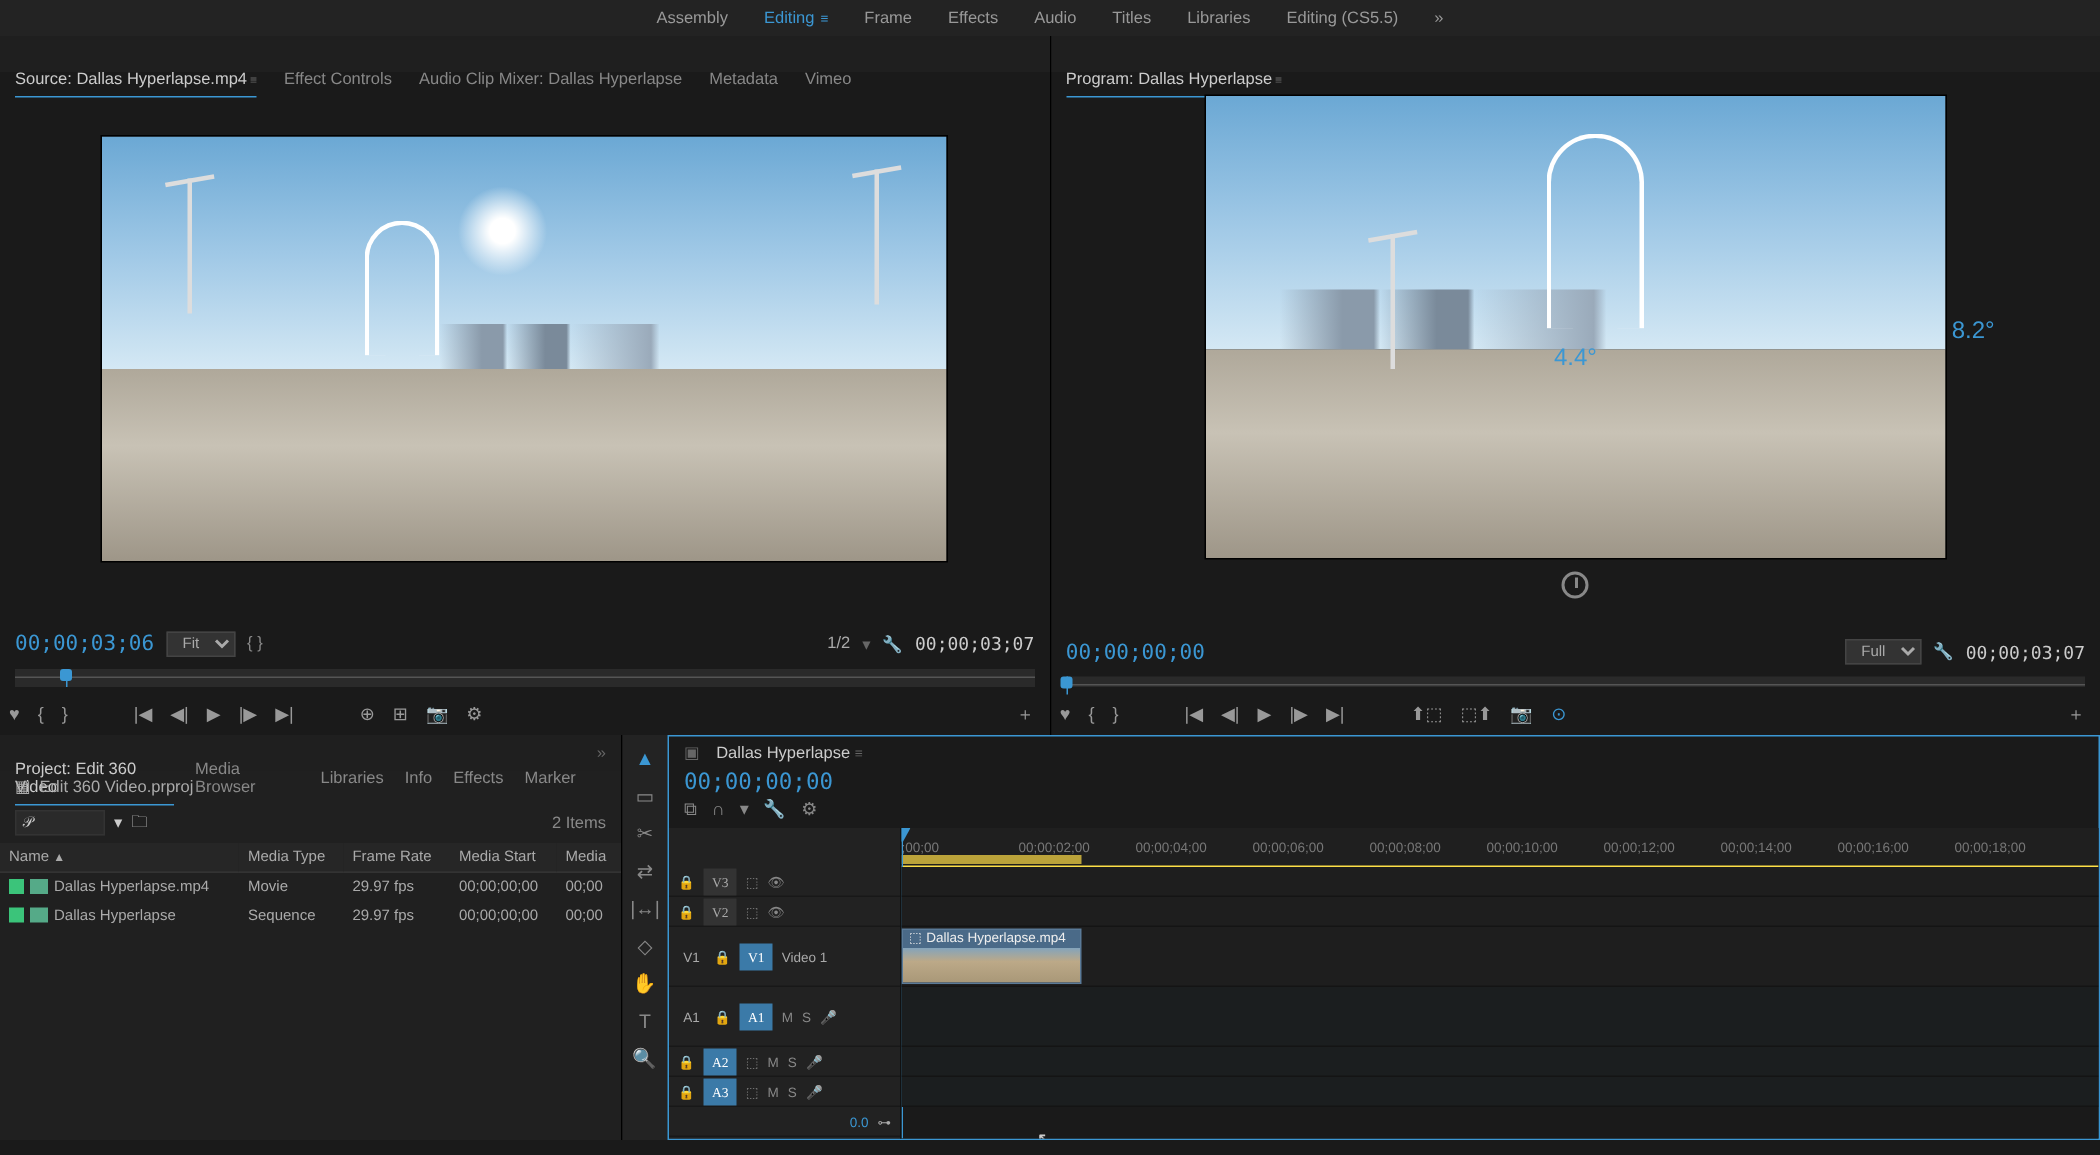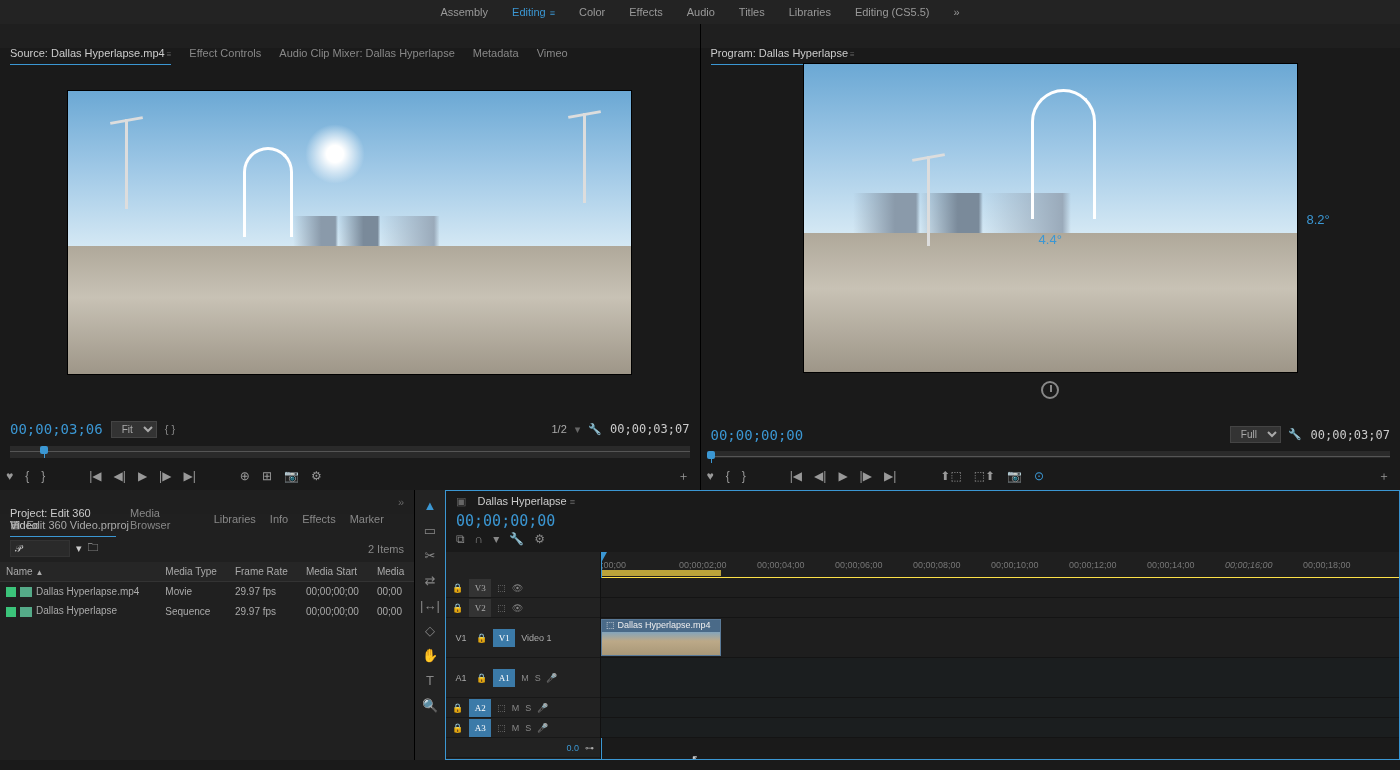--- a/index.html
+++ b/index.html
@@ -20,21 +20,21 @@
 .source-vid { width:565px; height:285px; }
 .program-vid { width:495px; height:310px; }
 .sky { position:absolute; top:0; left:0; right:0; height:55%; background:linear-gradient(to bottom,#6ba8d4 0%,#9fc8e6 50%,#d4e8f4 100%); }
 .sun { position:absolute; top:12%; left:42%; width:60px; height:60px; background:radial-gradient(circle,#fff 20%,rgba(255,255,255,0.6) 40%,transparent 70%); border-radius:50%; }
 .ground { position:absolute; bottom:0; left:0; right:0; height:45%; background:linear-gradient(to bottom,#afa89a 0%,#c8c2b5 40%,#9e9688 100%); }
 .arch { position:absolute; top:20%; left:31%; width:50px; height:90px; border:3px solid #fff; border-bottom:none; border-radius:50px 50px 0 0; }
 .prog-arch { left:46%; top:8%; width:65px; height:130px; }
 .skyline { position:absolute; bottom:45%; left:40%; right:10%; height:30px; background:linear-gradient(to right,transparent 0%,#8a9aaa 10%,#8a9aaa 15%,transparent 16%,#7a8a9a 25%,#7a8a9a 30%,transparent 31%,#9aaaba 50%,transparent 52%); }
 .lamp { position:absolute; width:3px; height:90px; background:#ddd; }
 .lamp::before { content:''; position:absolute; top:0; left:-15px; width:33px; height:3px; background:#ddd; transform:rotate(-10deg); }
-.angle-label { position:absolute; color:#3b97d3; font-size:13px; }
+.angle-label { position:absolute; color:#3b97d3; font-size:16px; }
 .clock-icon { width:18px; height:18px; border:2px solid #888; border-radius:50%; position:relative; margin:8px auto; }
 .clock-icon::after { content:''; position:absolute; top:2px; left:7px; width:2px; height:7px; background:#888; }
 .transport-row { display:flex; align-items:center; padding:4px 10px; gap:8px; height:26px; }
 .timecode { color:#3b97d3; font-family:monospace; font-size:14px; }
 .duration { color:#ccc; font-family:monospace; font-size:12px; margin-left:auto; }
 .dropsel { background:#333; border:1px solid #444; color:#aaa; padding:1px 6px; font-size:10px; }
 .scrubber { height:12px; margin:4px 10px; position:relative; background:#2a2a2a; }
 .scrubber-line { position:absolute; top:5px; left:0; right:0; height:1px; background:#555; }
 .playhead-tiny { position:absolute; top:0; width:1px; height:12px; background:#3b97d3; }
 .playhead-tiny::before { content:''; position:absolute; top:0; left:-4px; width:8px; height:8px; background:#3b97d3; border-radius:2px; }
@@ -80,21 +80,21 @@
 .clip { position:absolute; left:0; width:120px; top:1px; bottom:1px; background:linear-gradient(to bottom,#4e6d8a 0%,#7aa3c4 30%,#bca988 60%,#a99878 100%); overflow:hidden; border:1px solid #5a7a98; }
 .clip-label { position:absolute; top:0; left:0; right:0; height:12px; background:#4a6a88; font-size:9px; color:#eee; padding:0 4px; white-space:nowrap; overflow:hidden; }
 .clip-label::before { content:'⬚'; margin-right:3px; }
 </style>
 </head>
 <body>
 
 <div class="workspace-bar">
   <span>Assembly</span>
   <span class="active">Editing</span>
-  <span>Color</span>
+  <span>Frame</span>
   <span>Effects</span>
   <span>Audio</span>
   <span>Titles</span>
   <span>Libraries</span>
   <span>Editing (CS5.5)</span>
   <span>»</span>
 </div>
 
 <div class="upper">
 
@@ -334,21 +334,21 @@
         <div class="ruler" id="ruler">
           <div class="work-area"></div>
         <span style="left: 0px;">;00;00</span>
             <span style="left: 78px; text-align: right;">00;00;02;00</span>
             <span style="left: 156px;">00;00;04;00</span>
             <span style="left: 234px;">00;00;06;00</span>
             <span style="left: 312px;">00;00;08;00</span>
             <span style="left: 390px;">00;00;10;00</span>
             <span style="left: 468px;">00;00;12;00</span>
             <span style="left: 546px;">00;00;14;00</span>
-            <span style="left: 624px; font-style: italic;">00;00;16;00</span>
+            <span style="left: 624px;">00;00;16;00</span>
             <span style="left: 702px;">00;00;18;00</span>
           </div>
         <div class="tl-playhead"></div>
         <div class="track-lane"></div>
         <div class="track-lane"></div>
         <div class="track-lane tall">
           <div class="clip">
             <div class="clip-label">Dallas Hyperlapse.mp4</div>
           </div>
         </div>

